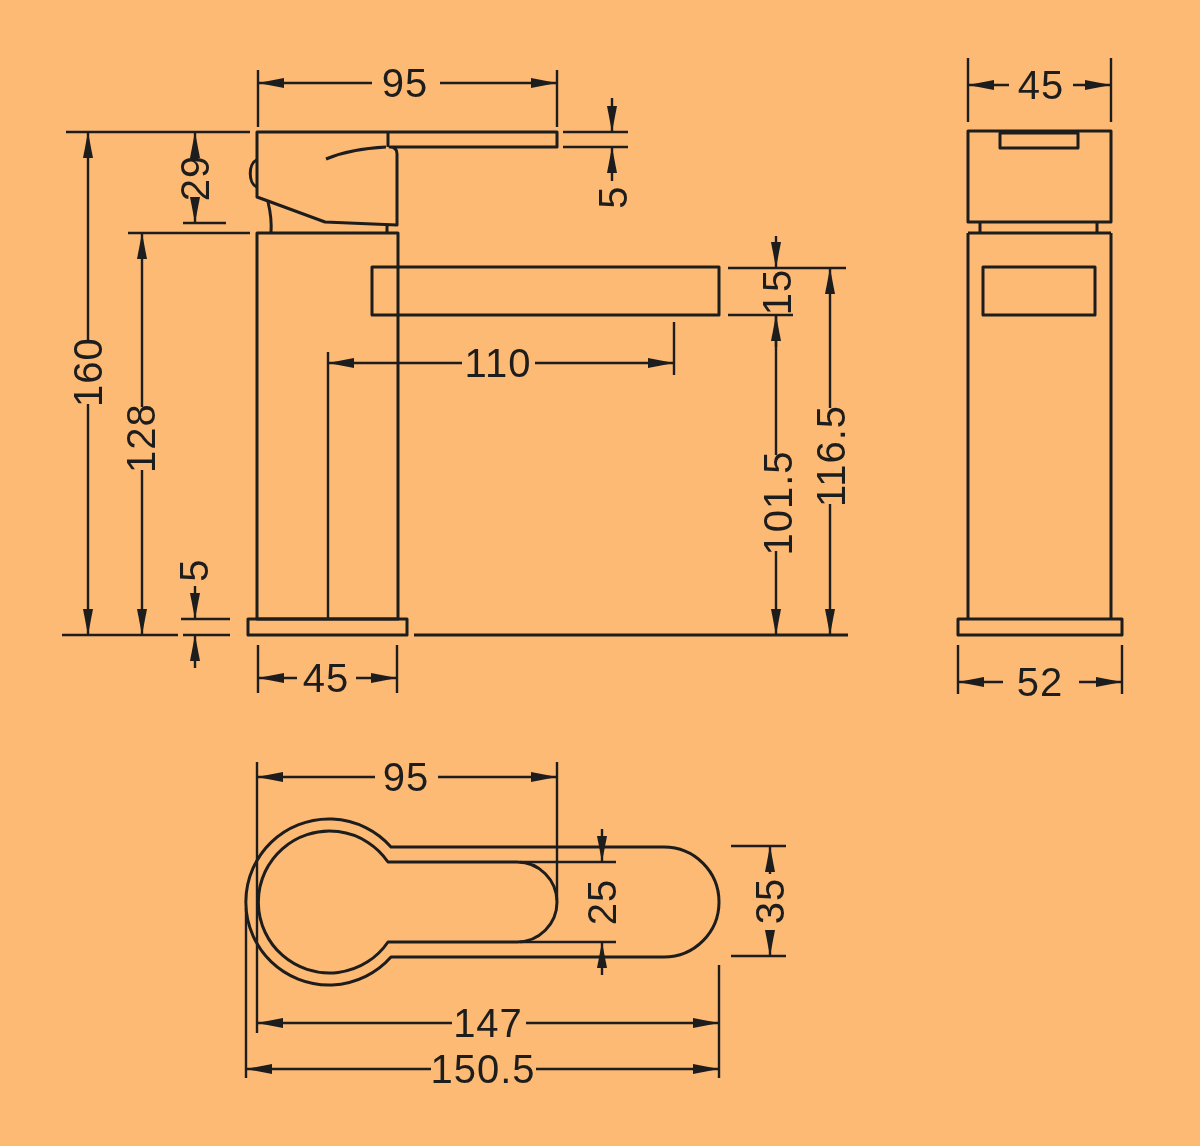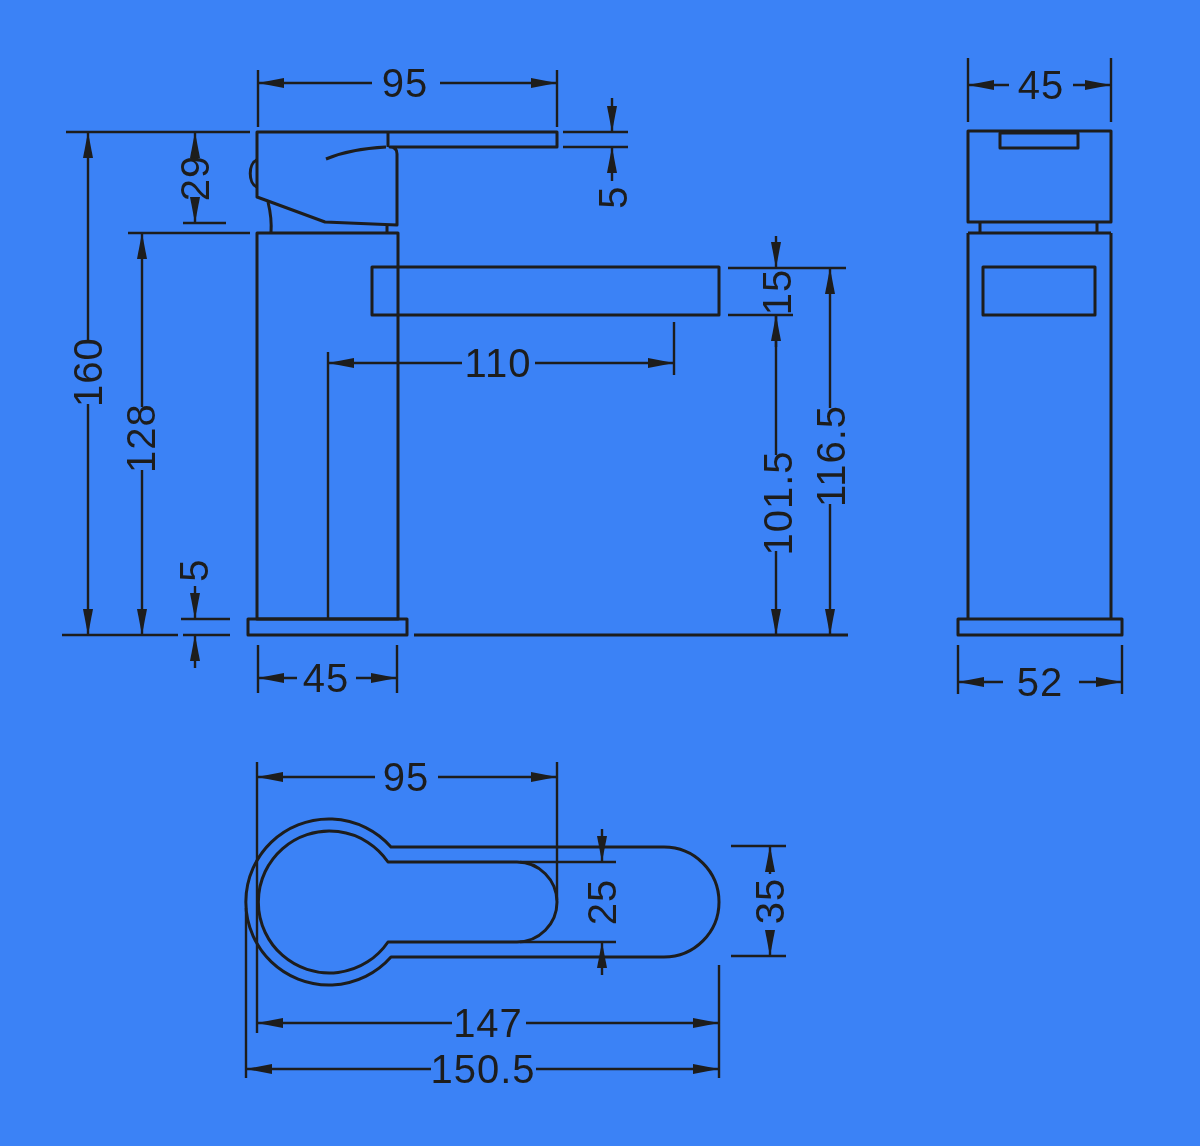--- a/index.html
+++ b/index.html
@@ -4,21 +4,21 @@
 <style>
   html, body {
     margin: 0;
     padding: 0;
     background: #ffffff;
   }
   .sheet {
     position: relative;
     width: 1200px;
     height: 1146px;
-    background: #3b82f6;
+    background: #fdba74;
     font-family: "Liberation Sans", sans-serif;
   }
   svg { display: block; }
   .geo {
     fill: none;
     stroke: #1d1d1d;
     stroke-width: 3;
     stroke-linejoin: round;
     stroke-linecap: butt;
   }

